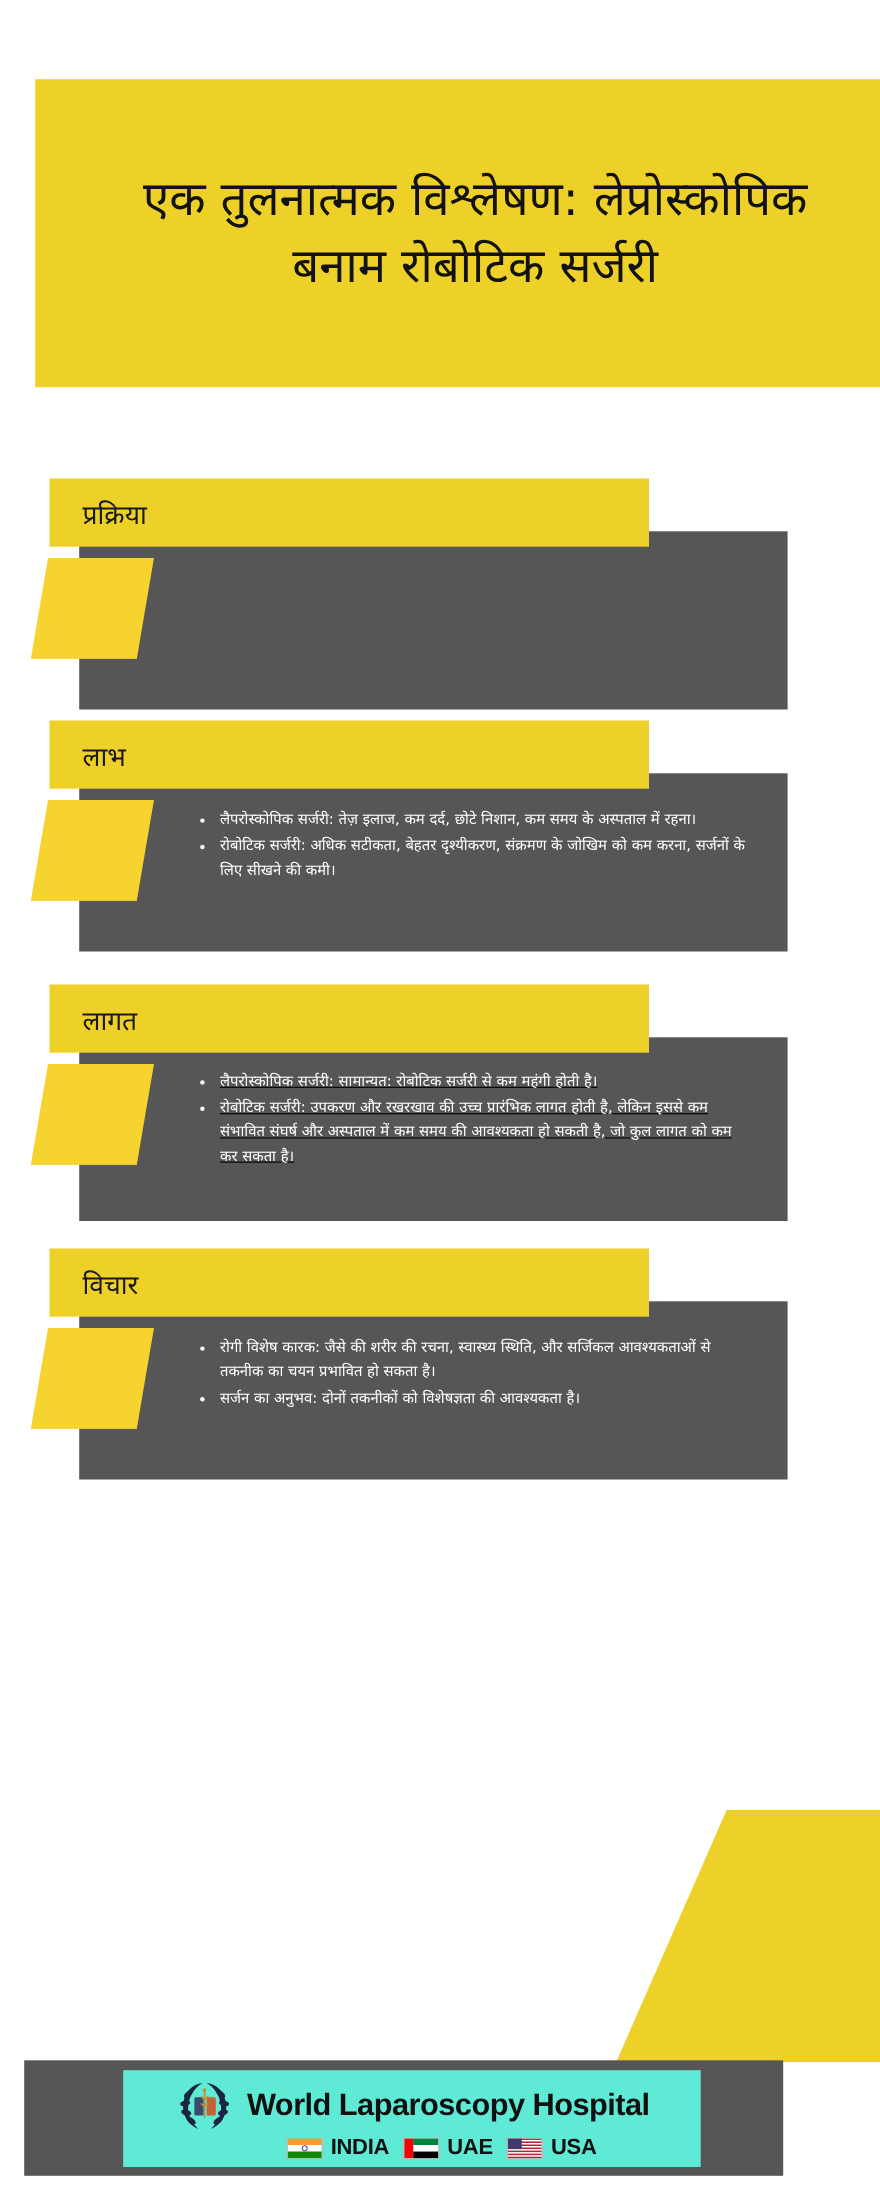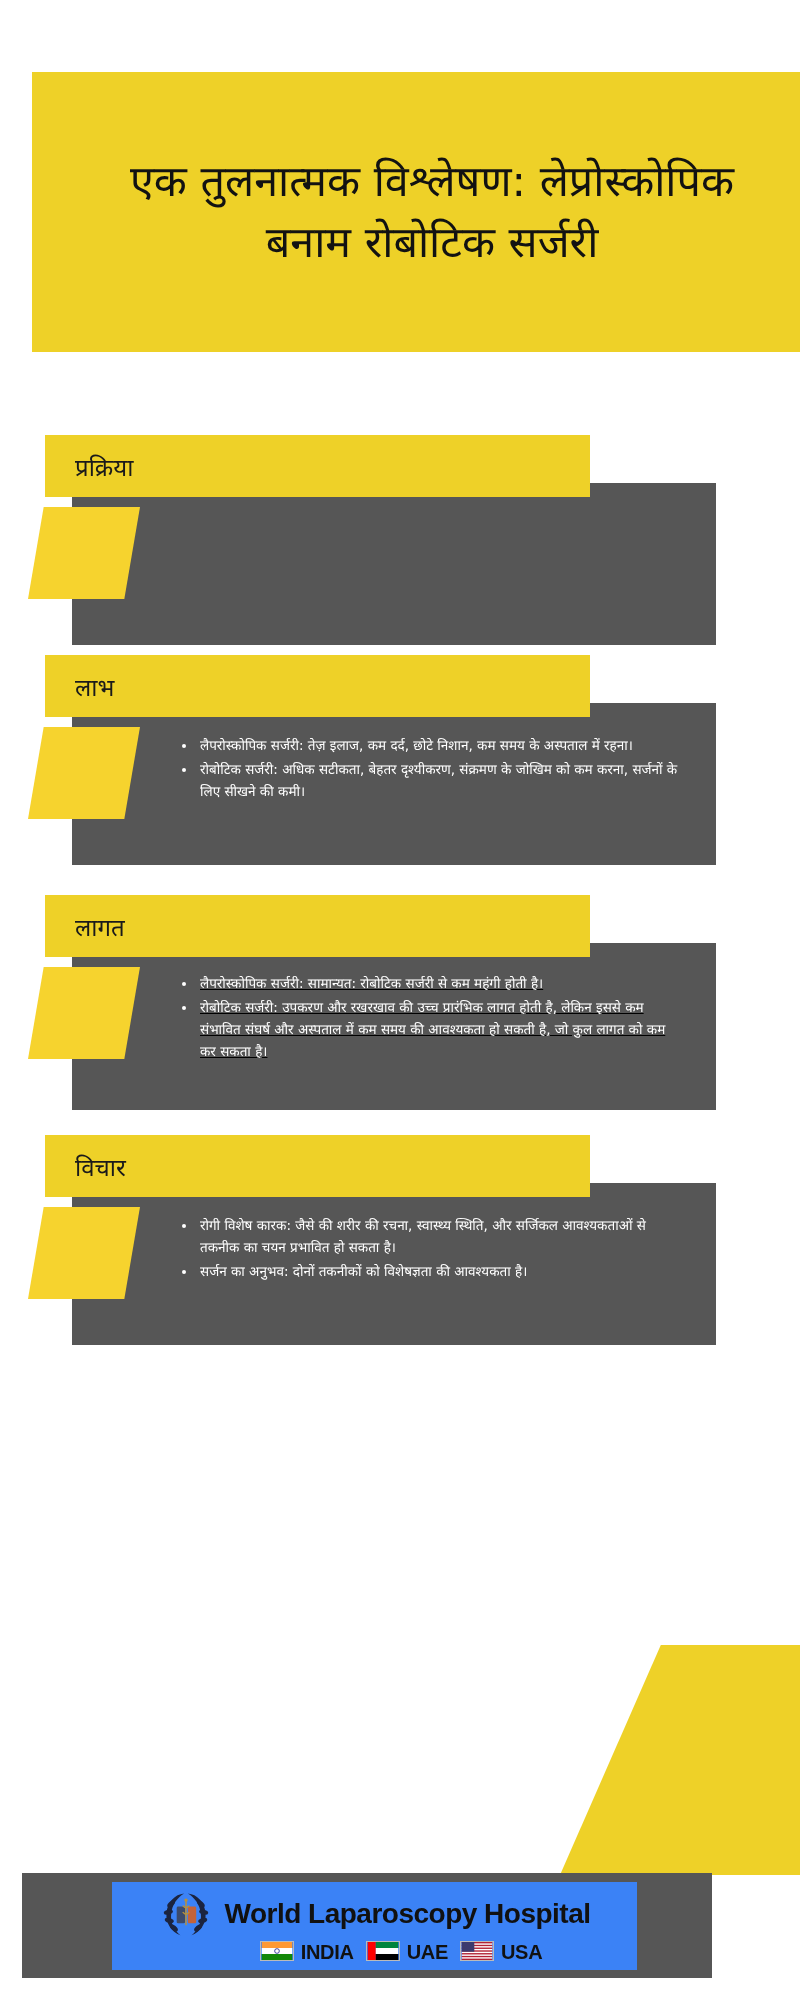--- a/index.html
+++ b/index.html
@@ -134,21 +134,21 @@
     height: 105px;
     background: #565656;
     z-index: 4;
   }
   .logo-box {
     position: absolute;
     left: 112px;
     top: 1882px;
     width: 525px;
     height: 88px;
-    background: #3b82f6;
+    background: #5eead4;
     z-index: 5;
     display: flex;
     flex-direction: column;
     align-items: center;
     justify-content: center;
     padding: 8px 0;
   }
   .logo-row-top {
     display: flex;
     align-items: center;
@@ -162,20 +162,21 @@
   .logo-title {
     font-family: "Liberation Sans", "DejaVu Sans", sans-serif;
     font-weight: bold;
     font-size: 28px;
     letter-spacing: -0.5px;
     color: #111111;
     white-space: nowrap;
   }
   .logo-row-bottom {
     display: flex;
+    align-items: center;
     gap: 7px;
     margin-top: 1px;
     margin-left: 58px;
   }
   .flag {
     width: 34px;
     height: 20px;
     display: block;
     flex: 0 0 auto;
     border: 1px solid #bbb;

